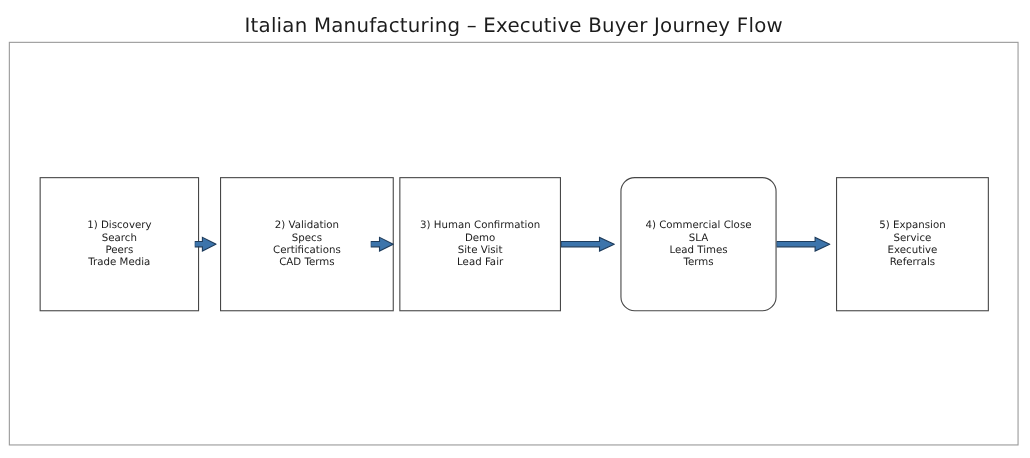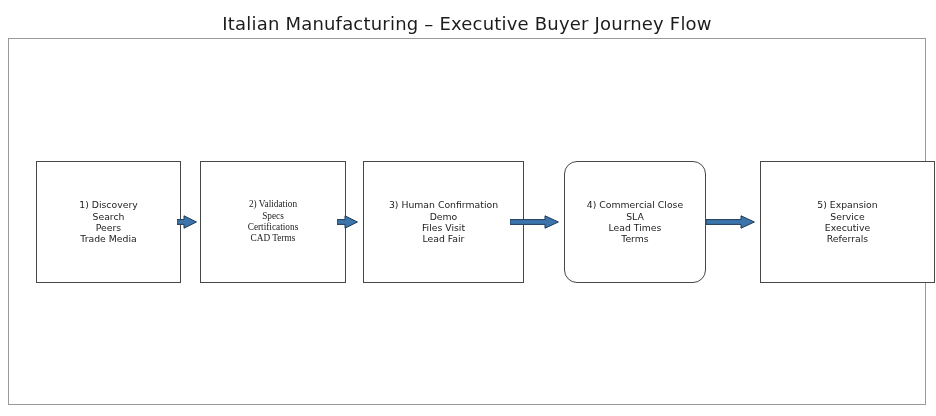--- a/index.html
+++ b/index.html
@@ -39,24 +39,24 @@
     top: 161px;
     height: 122px;
     border: 1.3px solid var(--box-border, #474747);
     box-sizing: border-box;
     background: var(--background, #ffffff);
     display: flex;
     align-items: center;
     justify-content: center;
   }
   .box1 { left: 36px;  width: 145px; }
-  .box2 { left: 200px; width: 146px; font-family: Liberation Serif, serif; }
-  .box3 { left: 363px; width: 161px; }
+  .box2 { left: 200px; width: 158px; }
+  .box3 { left: 363px; width: 147px; }
   .box4 { left: 564px; width: 142px; border-radius: 13px; }
-  .box5 { left: 760px; width: 175px; }
+  .box5 { left: 760px; width: 139px; }
   .stage-text {
     text-align: center;
     font-size: 9.3px;
     line-height: 11.4px;
     color: var(--text, #1c1c1c);
     white-space: nowrap;
   }
   .arrow {
     position: absolute;
     top: 214px;
@@ -101,21 +101,21 @@
   </div>
 
   <svg class="arrow a2" viewBox="0 0 21 16" aria-hidden="true">
     <polygon points="0,5.6 8,5.6 8,1.8 20.4,8 8,14.2 8,10.4 0,10.4" fill="#3c74ab" stroke="#1e3c5c"></polygon>
   </svg>
 
   <div class="stage-box box3">
     <div class="stage-text">
       <div class="stage-heading">3) Human Confirmation</div>
       <div class="stage-item">Demo</div>
-      <div class="stage-item">Files Visit</div>
+      <div class="stage-item">Site Visit</div>
       <div class="stage-item">Lead Fair</div>
     </div>
   </div>
 
   <svg class="arrow a3" viewBox="0 0 49 16" aria-hidden="true">
     <polygon points="0,5.6 35,5.6 35,1.8 48.4,8 35,14.2 35,10.4 0,10.4" fill="#3c74ab" stroke="#1e3c5c"></polygon>
   </svg>
 
   <div class="stage-box box4">
     <div class="stage-text">

